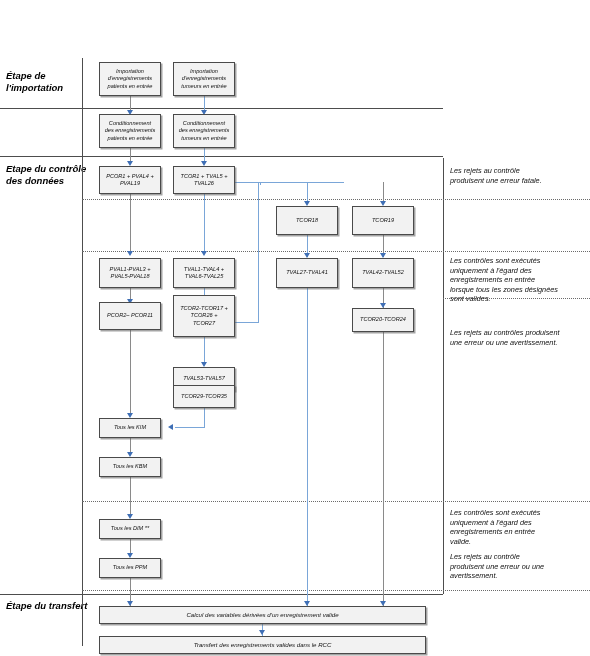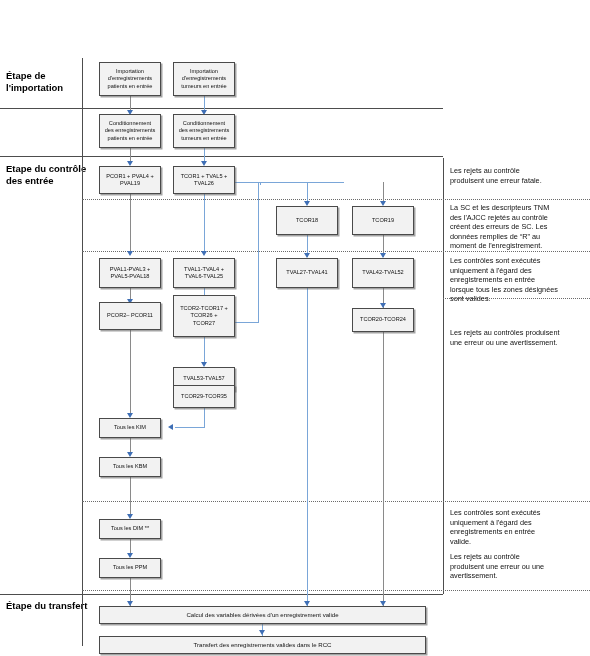--- a/index.html
+++ b/index.html
@@ -1,21 +1,21 @@
 <!DOCTYPE html>
 <html><head>
 <meta charset="utf-8">
 <style>
   html,body{margin:0;padding:0;background:#ffffff;}
   body{
     width:590px;height:656px;position:relative;overflow:hidden;
     font-family:"Liberation Sans","DejaVu Sans",sans-serif;
     color:#000;
   }
-  #stage{position:absolute;left:0;top:0;width:590px;height:656px;}
+  #stage{position:absolute;left:0;top:0;width:590px;height:656px;font-style:italic;}
 
   
   .stage-label{
     position:absolute;font-size:9.5px;font-weight:bold;line-height:11.5px;
     color:#000;width:92px;left:6px;
   }
 
   
   .vline{position:absolute;width:1px;background:#4d4d4d;}
   .hline{position:absolute;height:1px;background:#4d4d4d;}
@@ -56,21 +56,21 @@
   }
 </style>
 </head>
 <body>
 
 <div id="stage">
 
   <div class="stage-label" style="top:70px;">Étape de
 l'importation</div>
   <div class="stage-label" style="top:163px;">Etape du contrôle
-des entrée</div>
+des données</div>
   <div class="stage-label" style="top:600px;">Étape du
 transfert</div>
 
   <div class="vline" style="left:82px;top:58px;height:588px;"></div>
   <div class="hline" style="left:0px;top:108px;width:443px;"></div>
   <div class="hline" style="left:0px;top:156px;width:443px;"></div>
   <div class="hline" style="left:0px;top:594px;width:443px;"></div>
 
   <div class="vline" style="left:443px;top:158px;height:436px;"></div>
 
@@ -227,25 +227,20 @@
 
   <div class="box wide" style="left:99px;top:606px;width:327px;height:18px;">
       <span class="txt">Calcul des variables dérivées d'un enregistrement valide</span>
     </div>
   <div class="box wide" style="left:99px;top:636px;width:327px;height:18px;">
       <span class="txt">Transfert des enregistrements valides dans le RCC</span>
     </div>
 
   <div class="note" style="top:166px;">Les rejets au contrôle
 produisent une erreur fatale.</div>
-  <div class="note" style="top:203px;">La SC et les descripteurs TNM
-des l'AJCC rejetés au contrôle
-créent des erreurs de SC. Les
-données remplies de “R” au
-moment de l'enregistrement.</div>
   <div class="note" style="top:256px;">Les contrôles sont exécutés
 uniquement à l'égard des
 enregistrements en entrée
 lorsque tous les zones désignées
 sont valides.</div>
   <div class="note" style="top:328px;width:144px;">Les rejets au contrôles produisent
 une erreur ou une avertissement.</div>
   <div class="note" style="top:508px;">Les contrôles sont exécutés
 uniquement à l'égard des
 enregistrements en entrée

